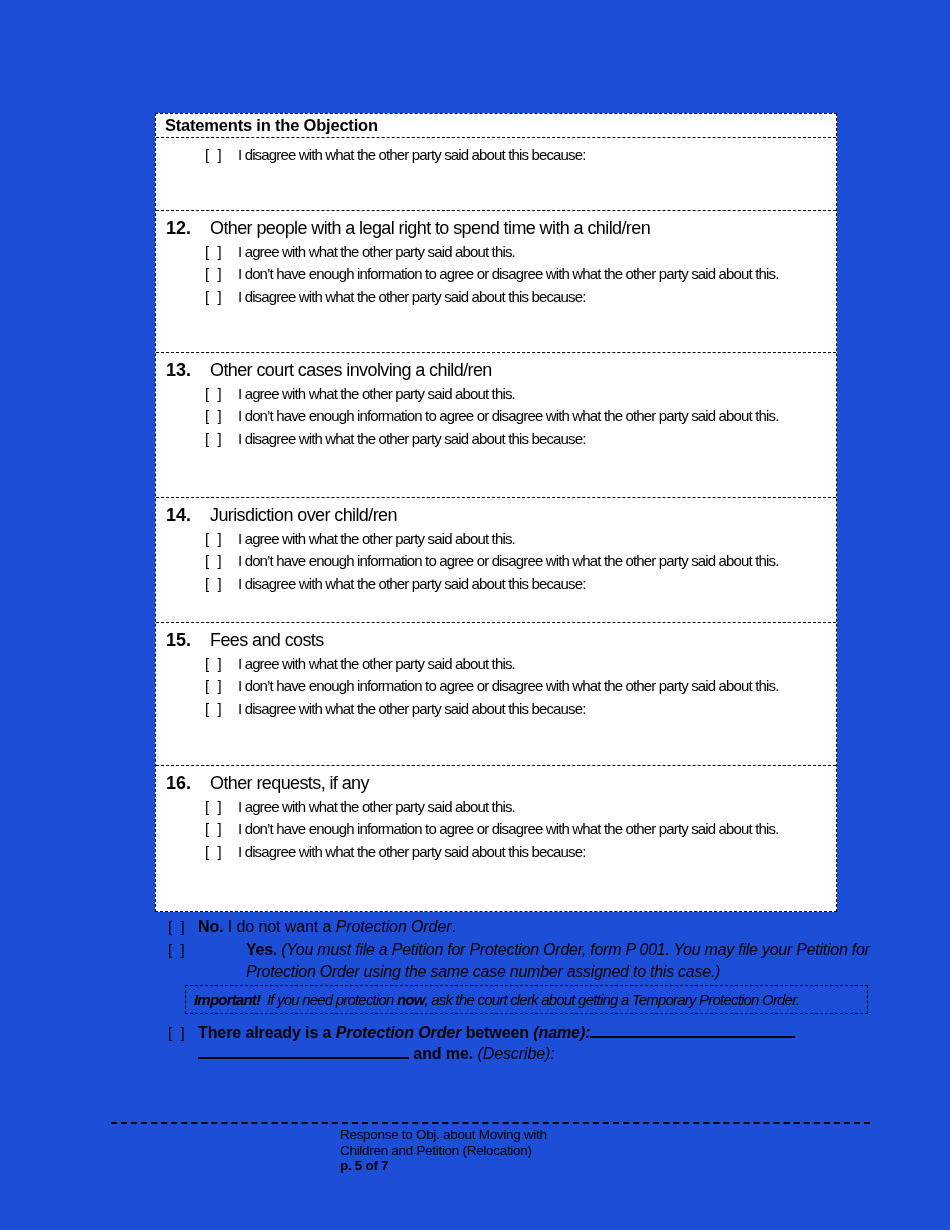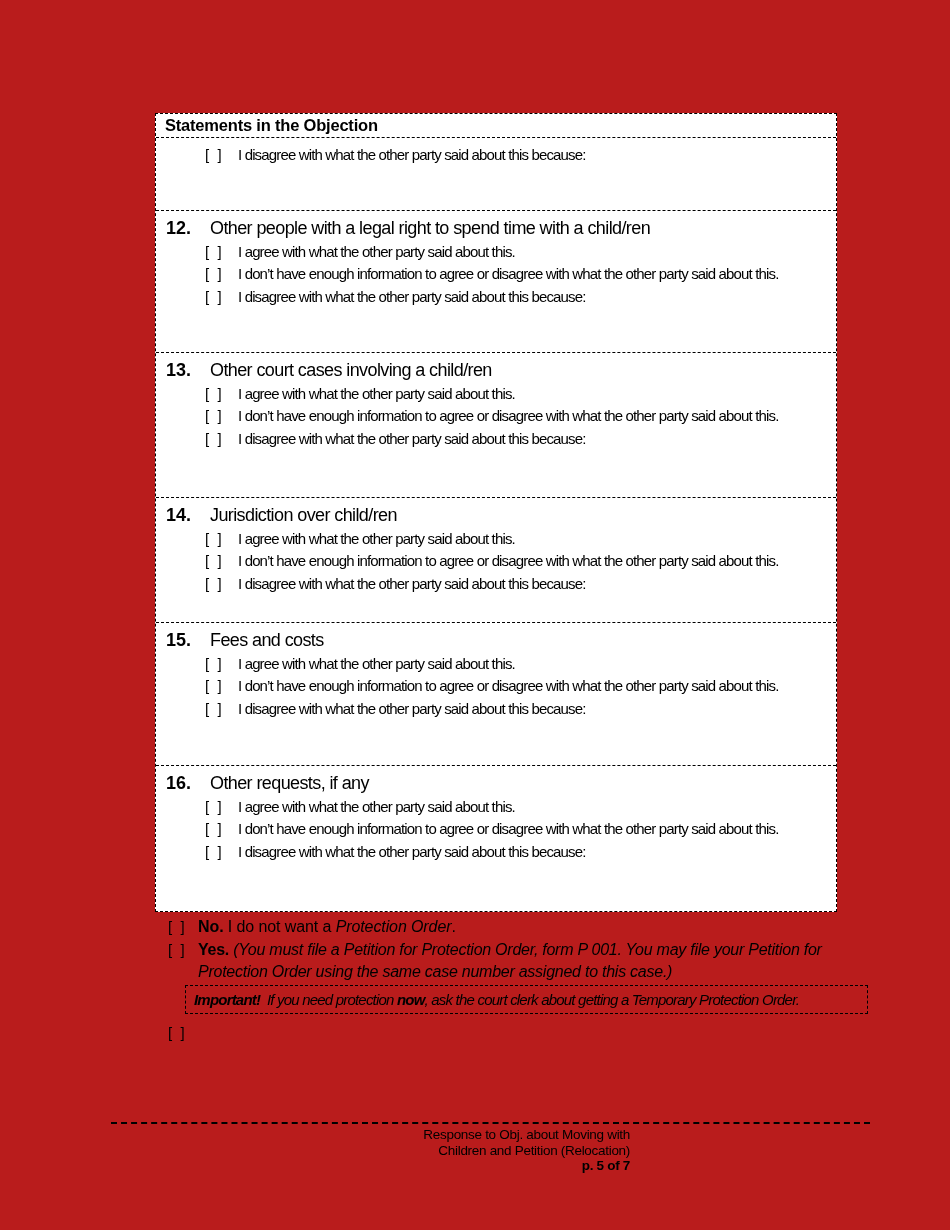--- a/index.html
+++ b/index.html
@@ -1,17 +1,17 @@
 <!DOCTYPE html>
 <html><head>
 <meta charset="utf-8">
 <style>
   html,body{margin:0;padding:0;background:#ffffff;}
   .page{
-    position:relative;width:950px;height:1230px;background:#b91c1c;color:#000;
+    position:relative;width:950px;height:1230px;background:#1d4ed8;color:#000;
     font-family:"Liberation Sans","DejaVu Sans",sans-serif;overflow:hidden;
   }
   .b{font-weight:bold;}
   .i{font-style:italic;}
   .bi{font-weight:bold;font-style:italic;}
   .nowrap{white-space:nowrap;}
 
   
   .tbl{
     position:absolute;left:155px;top:113px;width:682px;
@@ -45,21 +45,21 @@
   .sec-num{display:inline-block;width:58px;}
   .sec-body{margin-left:58px;}
   .question{
     font-style:italic;font-size:17px;line-height:23px;letter-spacing:-0.3px;
     white-space:nowrap;
   }
   .s-opt{display:flex;margin-top:3px;font-size:16px;line-height:22px;letter-spacing:-0.1px;}
   .s-opt .cb{flex:0 0 30px;font-size:15px;}
   .s-opt .txt{flex:0 1 auto;}
   .s-opt.yes{margin-top:1px;}
-  .s-opt.yes .txt{max-width:645px;line-height:21.5px;letter-spacing:-0.25px;}
+  .s-opt.yes .txt{max-width:645px;line-height:21.5px;letter-spacing:-0.25px;margin-left:48px;}
   .important{
     margin-left:17px;margin-top:3px;width:683px;box-sizing:border-box;
     border:1px dashed #000;padding:4px 8px;font-size:15px;font-style:italic;
     letter-spacing:-0.8px;white-space:nowrap;line-height:19px;
   }
   .s-opt.existing{margin-top:8px;}
   .s-opt.existing .txt{line-height:21px;}
   .blank{
     display:inline-block;border-bottom:2px solid #000;height:14px;
     vertical-align:baseline;cursor:text;
@@ -67,21 +67,21 @@
   .blank1{width:205px;}
   .blank2{width:211px;}
 
   
   .f-divider{position:absolute;left:111px;top:1122px;width:759px;border-top:2px dashed #000;}
   .f-left{
     position:absolute;left:122px;top:1127px;font-size:13.5px;line-height:15.5px;
     letter-spacing:-0.3px;white-space:nowrap;
   }
   .f-center{
-    position:absolute;left:340px;top:1127px;width:290px;text-align:right;
+    position:absolute;left:340px;top:1127px;width:290px;text-align:left;
     font-size:13.5px;line-height:15.5px;letter-spacing:-0.3px;white-space:nowrap;
   }
 </style>
 </head>
 <body>
 
 <div class="page">
 
   <div class="tbl">
 
@@ -189,20 +189,28 @@
         </div>
       </div>
 
       <div class="important">
         <span class="bi">Important!</span>&nbsp;
         <span>If you need protection </span><span class="b">now</span><span>, ask the court clerk about getting a Temporary Protection Order.</span>
       </div>
 
       <div class="s-opt existing">
         <span class="cb">[&nbsp;&nbsp;]</span>
+        <div class="txt">
+          <div class="nowrap">
+            <span class="b">There already is a </span><span class="bi">Protection Order</span><span class="b"> between </span><span class="bi">(name):</span><span class="blank blank1"></span>
+          </div>
+          <div class="nowrap">
+            <span class="blank blank2"></span><span class="b"> and me. </span><span class="i">(Describe):</span>
+          </div>
+        </div>
       </div>
     </div>
   </div>
 
   <div class="f-divider"></div>
   <div class="f-center">
     <div>Response to Obj. about Moving with</div>
     <div>Children and Petition (Relocation)</div>
     <div class="b">p. 5 of 7</div>
   </div>

